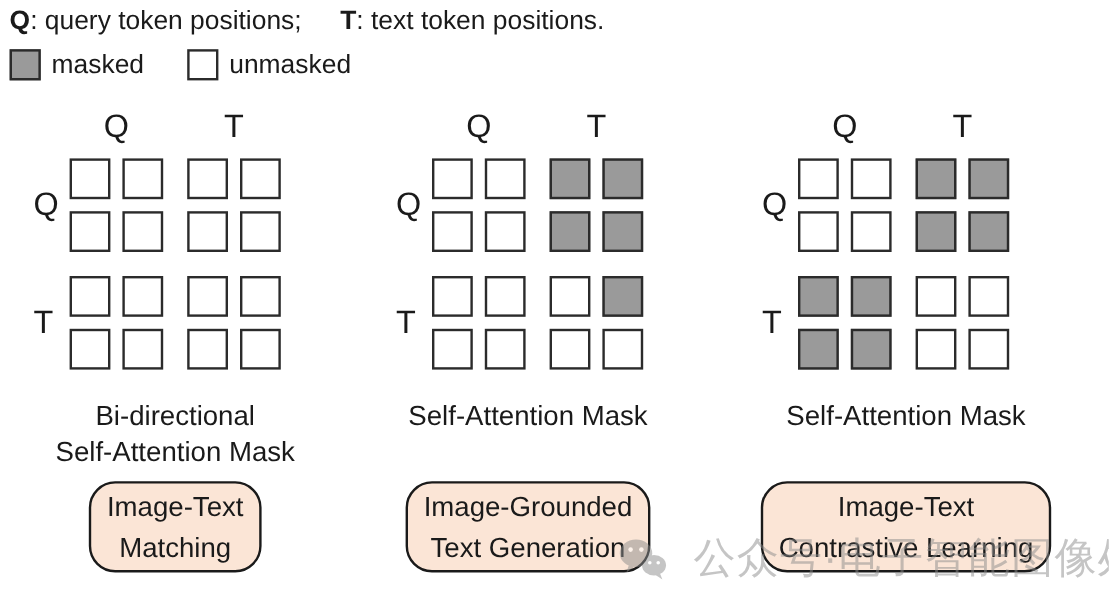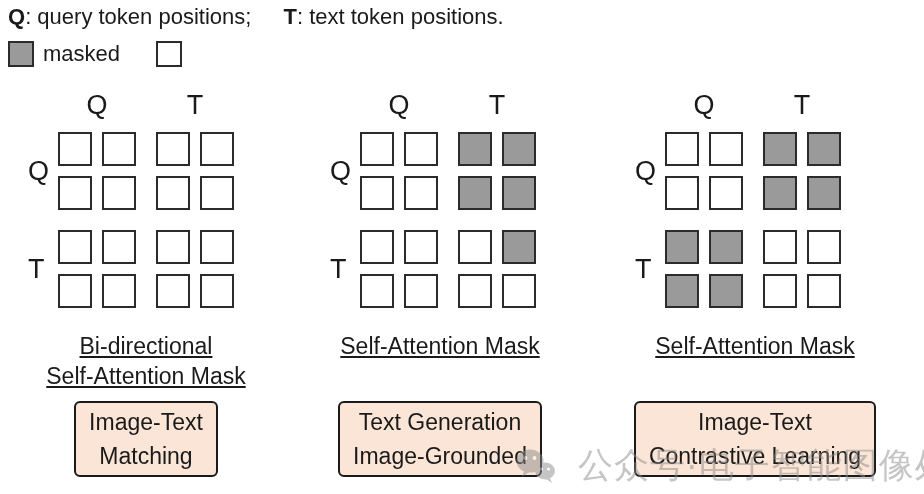--- a/index.html
+++ b/index.html
@@ -34,33 +34,33 @@
   .cell {
     width:34px; height:34px; box-sizing:border-box;
     border:2.5px solid var(--sqborder,#2b2b2b); background:var(--unmasked,#ffffff);
     margin-right:10px;
   }
   .cell.colgap { margin-right:20px; }
   .cell:last-child { margin-right:0; }
   .cell.masked { background:var(--masked,#9a9a9a); }
 
   
-  .caption { position:absolute; top:331px; text-align:center; font-size:23px; line-height:30px;text-decoration:underline; }
+  .caption { position:absolute; top:331px; text-align:center; font-size:23px; line-height:30px; }
   .caption-1 { left:0; width:292px; }
   .caption-2 { left:280px; width:320px; }
   .caption-3 { left:595px; width:320px; }
 
   
   .box-wrap { position:absolute; top:401px; text-align:center; z-index:1; }
   .box-wrap-1 { left:0; width:292px; }
   .box-wrap-2 { left:280px; width:320px; }
   .box-wrap-3 { left:595px; width:320px; }
   .task-box {
     display:inline-block; background:var(--boxfill,#fbe5d6);
-    border:2px solid var(--boxborder,#1a1a1a); border-radius:6px;
+    border:2px solid var(--boxborder,#1a1a1a); border-radius:22px;
     padding:2px 13px; font-size:23px; line-height:34px; text-align:center;
   }
 
   
   .watermark {
     position:absolute; left:514px; top:442px; z-index:5; pointer-events:none;
     display:flex; align-items:center; gap:22px;
     color:var(--wm,#8c8c8c); opacity:0.5; font-size:35px; letter-spacing:1px;
     white-space:nowrap;
   }
@@ -73,20 +73,21 @@
 
   <div class="hline1">
     <span class="b">Q</span><span>: query token positions;</span>
     <span class="b t-gap">T</span><span>: text token positions.</span>
   </div>
 
   <div class="hline2">
     <span class="swatch masked-swatch"></span>
     <span>masked</span>
     <span class="swatch unmasked-swatch"></span>
+    <span>unmasked</span>
   </div>
 
   <div class="panel panel-1">
     <span class="col-label q">Q</span>
     <span class="col-label t">T</span>
     <span class="row-label q">Q</span>
     <span class="row-label t">T</span>
     <div class="grid">
         <div class="grid-row">
           <div class="cell"></div>
@@ -193,22 +194,22 @@
   </div>
 
   <div class="box-wrap box-wrap-1">
     <div class="task-box">
       <div>Image-Text</div>
       <div>Matching</div>
     </div>
   </div>
   <div class="box-wrap box-wrap-2">
     <div class="task-box">
+      <div>Image-Grounded</div>
       <div>Text Generation</div>
-      <div>Image-Grounded</div>
     </div>
   </div>
   <div class="box-wrap box-wrap-3">
     <div class="task-box">
       <div>Image-Text</div>
       <div>Contrastive Learning</div>
     </div>
   </div>
 
   <div class="watermark">

